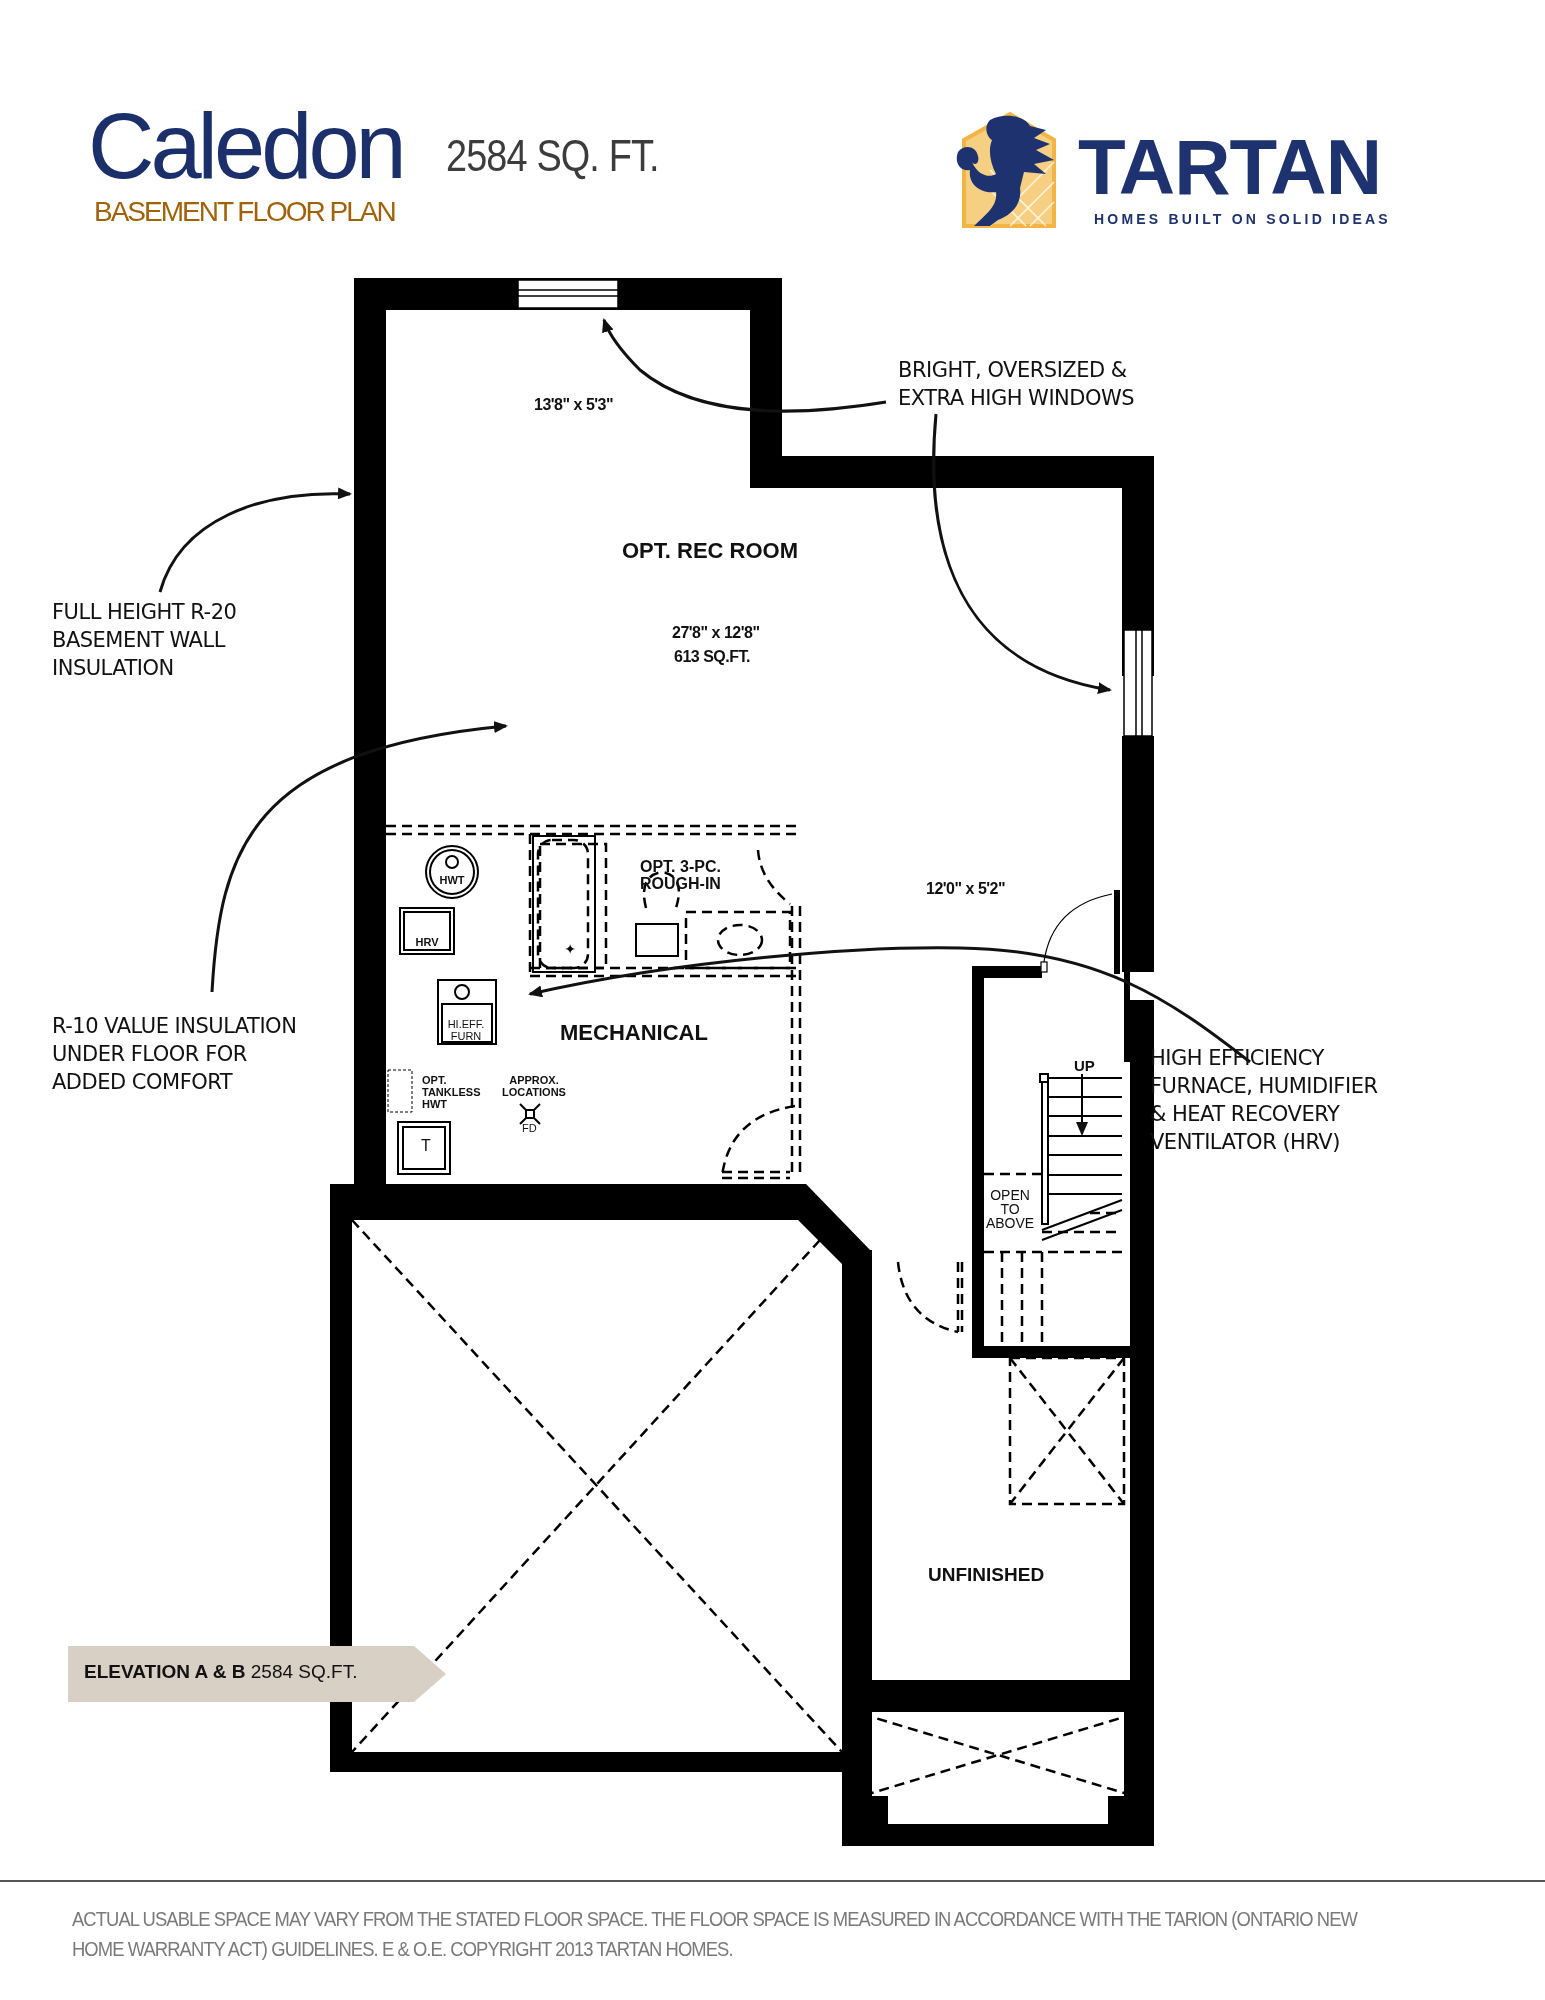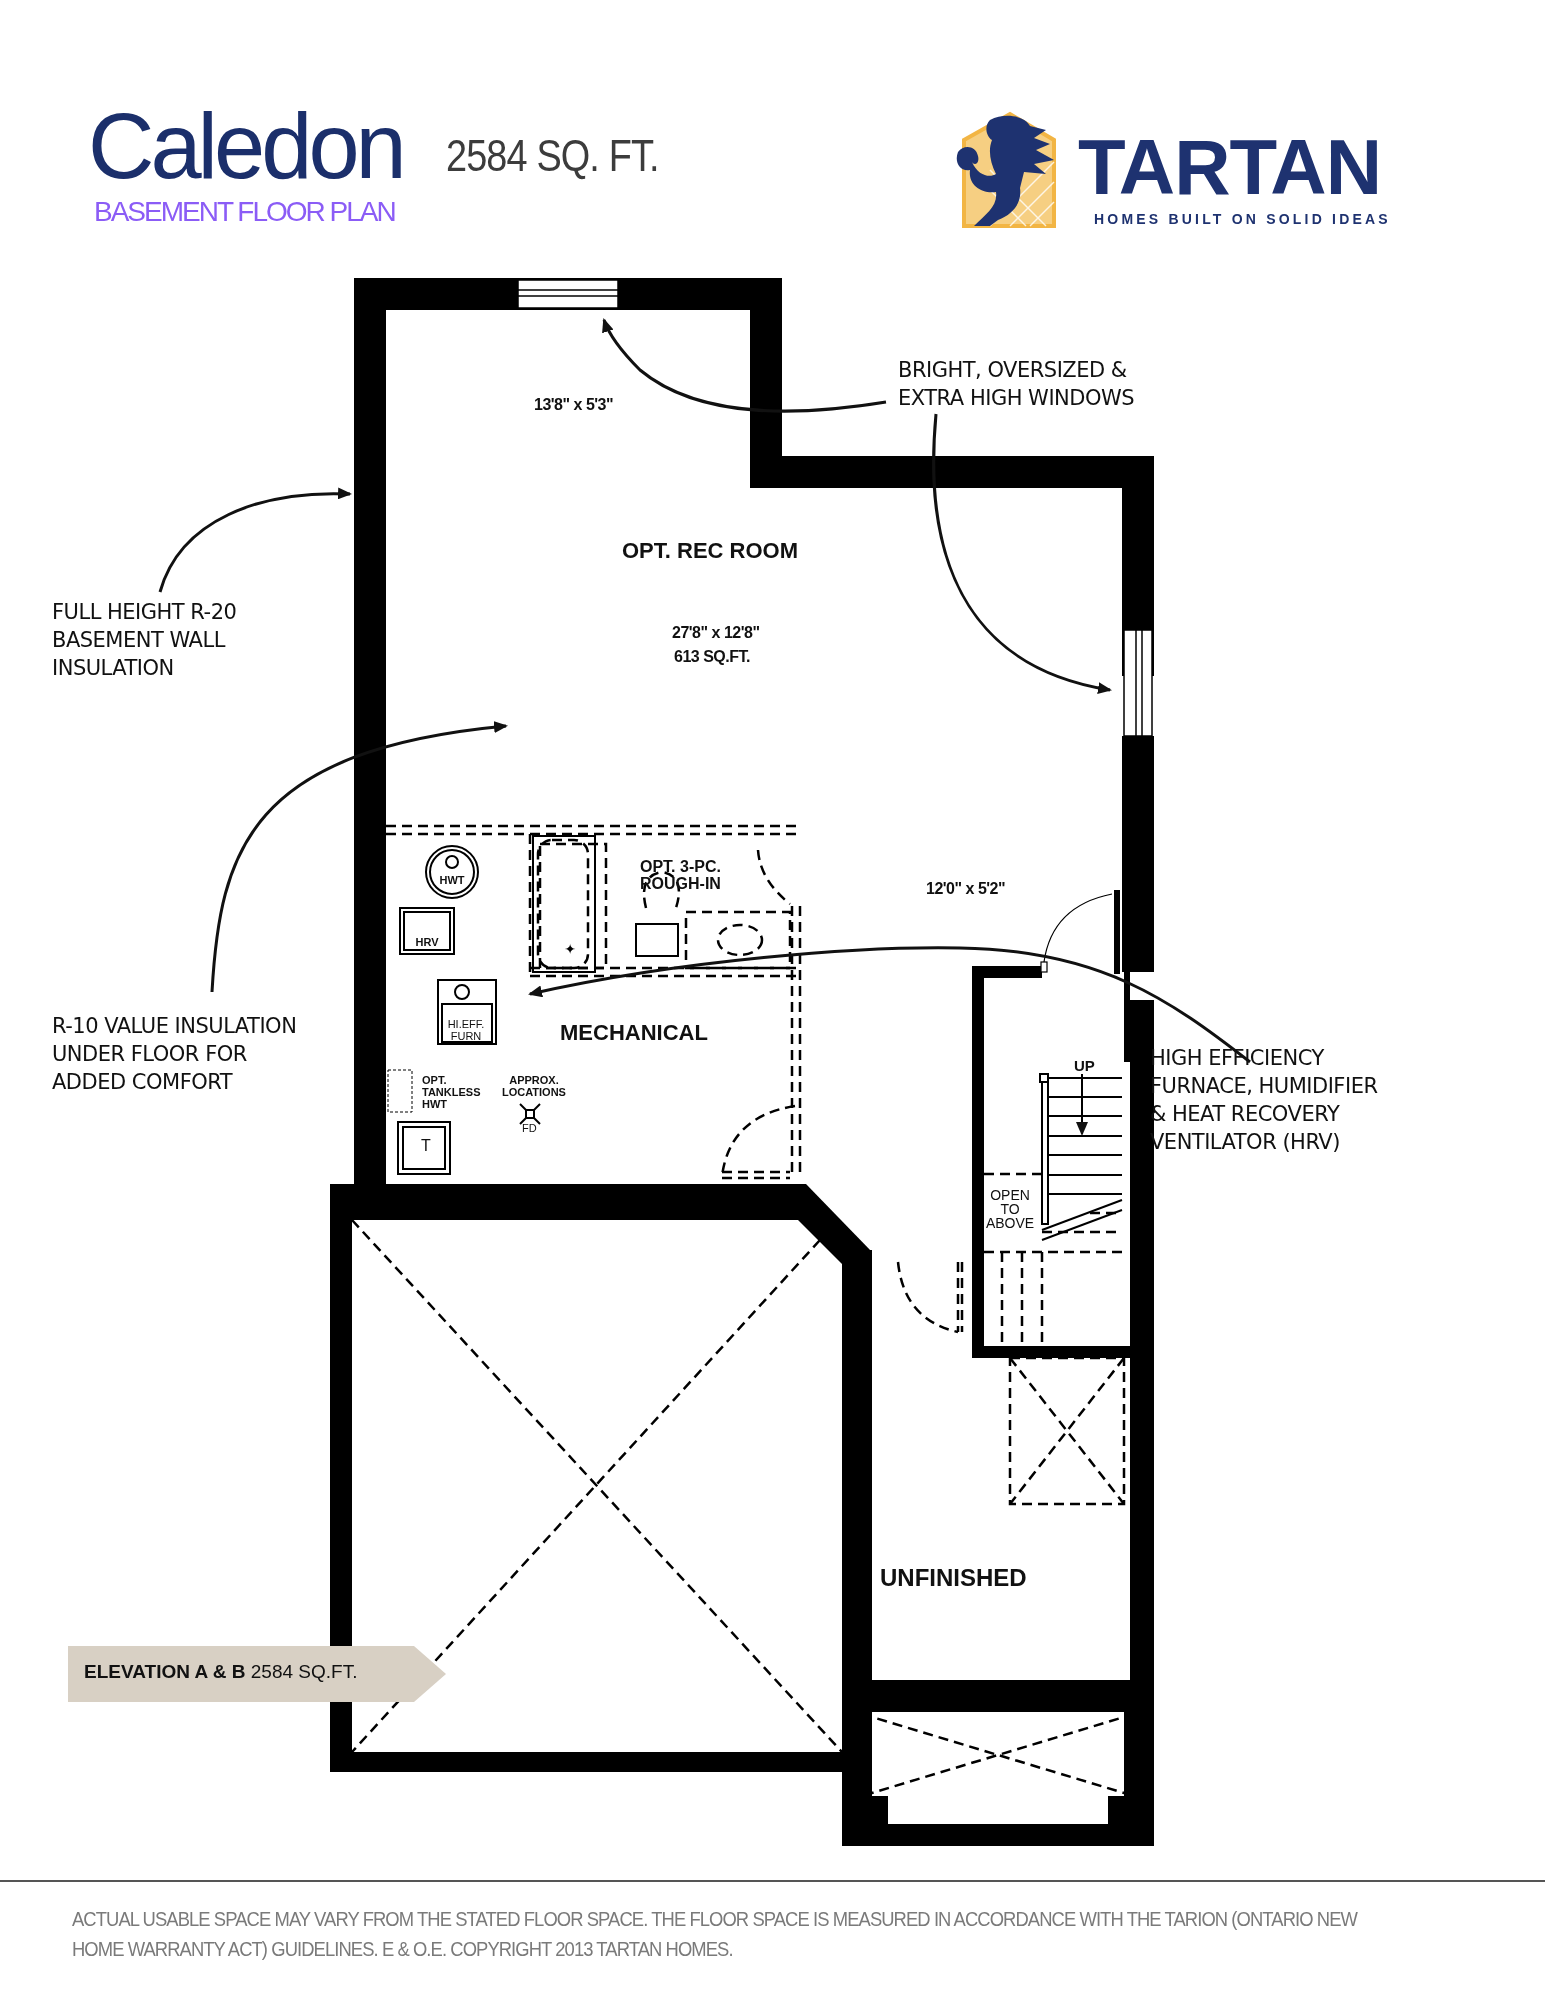--- a/index.html
+++ b/index.html
@@ -1,20 +1,20 @@
 <!DOCTYPE html>
 <html><head>
 <meta charset="utf-8">
 <style>
   html, body { margin:0; padding:0; background:#ffffff; }
   body { width:1545px; height:2000px; position:relative; overflow:hidden; font-family:"Liberation Sans", sans-serif; }
   .abs { position:absolute; }
   .title-name { left:88px; top:100px; font-size:92px; color:#1b2f6b; font-family:"Liberation Sans", sans-serif; font-weight:300; letter-spacing:-4px; line-height:1; }
   .title-sqft { left:446px; top:134px; font-size:44px; color:#3c3c3c; font-family:"Liberation Sans", sans-serif; letter-spacing:-1px; line-height:1; transform:scaleX(0.86); transform-origin:left; }
-  .subtitle { left:94px; top:198px; font-size:28px; color:#8b5cf6; letter-spacing:-2px; line-height:1; font-weight:300; }
+  .subtitle { left:94px; top:198px; font-size:28px; color:#a16207; letter-spacing:-2px; line-height:1; font-weight:300; }
   .logo-word { left:1078px; top:128px; font-size:78px; color:#1e3270; font-weight:bold; letter-spacing:-1px; line-height:1; }
   .logo-tag { left:1094px; top:212px; font-size:14px; color:#1e3270; font-weight:bold; letter-spacing:3.2px; line-height:1; }
   .hand { font-family:"DejaVu Sans", sans-serif; font-size:21px; color:#111; line-height:28px; letter-spacing:-0.5px; }
   .room { font-family:"Liberation Sans", sans-serif; font-weight:bold; color:#111; }
   .dim { font-family:"Liberation Sans", sans-serif; font-weight:bold; color:#111; font-size:16px; letter-spacing:-0.5px; }
   .small { font-family:"Liberation Sans", sans-serif; font-weight:bold; font-size:12px; color:#111; line-height:12px; text-align:center; }
   .elev-text { left:84px; top:1661px; font-size:19px; color:#111; white-space:nowrap; }
   .elev-text b { font-weight:bold; }
   .footer-rule { left:0; top:1880px; width:1545px; height:2px; background:#555; }
   .footer { left:72px; top:1904px; width:1420px; font-size:20px; color:#7a7a7a; line-height:30px; letter-spacing:-1px; transform:scaleX(0.92); transform-origin:left; }
@@ -193,21 +193,21 @@
   <polygon points="68,1646 414,1646 446,1674 414,1702 68,1702" fill="#d8d0c4"></polygon>
 </svg>
 
 <div class="abs room" style="left:622px;top:538px;font-size:22px;">OPT. REC ROOM</div>
 <div class="abs dim" style="left:672px;top:624px;">27'8" x 12'8"</div>
 <div class="abs dim" style="left:674px;top:648px;">613 SQ.FT.</div>
 <div class="abs dim" style="left:534px;top:396px;">13'8" x 5'3"</div>
 <div class="abs dim" style="left:926px;top:880px;">12'0" x 5'2"</div>
 <div class="abs room" style="left:640px;top:858px;font-size:16px;width:110px;line-height:17px;">OPT. 3-PC. ROUGH-IN</div>
 <div class="abs room" style="left:560px;top:1020px;font-size:22px;">MECHANICAL</div>
-<div class="abs room" style="left:880px;top:1564px;font-size:24px;">UNFINISHED</div>
+<div class="abs room" style="left:928px;top:1564px;font-size:19px;">UNFINISHED</div>
 <div class="abs small" style="left:1074px;top:1060px;font-size:15px;">UP</div>
 <div class="abs small" style="left:984px;top:1188px;width:52px;font-size:14px;line-height:14px;font-weight:normal;">
   <div>OPEN</div>
     <div>TO</div>
     <div>ABOVE</div>
 </div>
 
 <div class="abs small" style="left:438px;top:874px;width:28px;font-size:11px;">HWT</div>
 <div class="abs small" style="left:410px;top:936px;width:34px;font-size:11px;">HRV</div>
 <div class="abs small" style="left:444px;top:1018px;width:44px;font-size:11px;font-weight:normal;">

